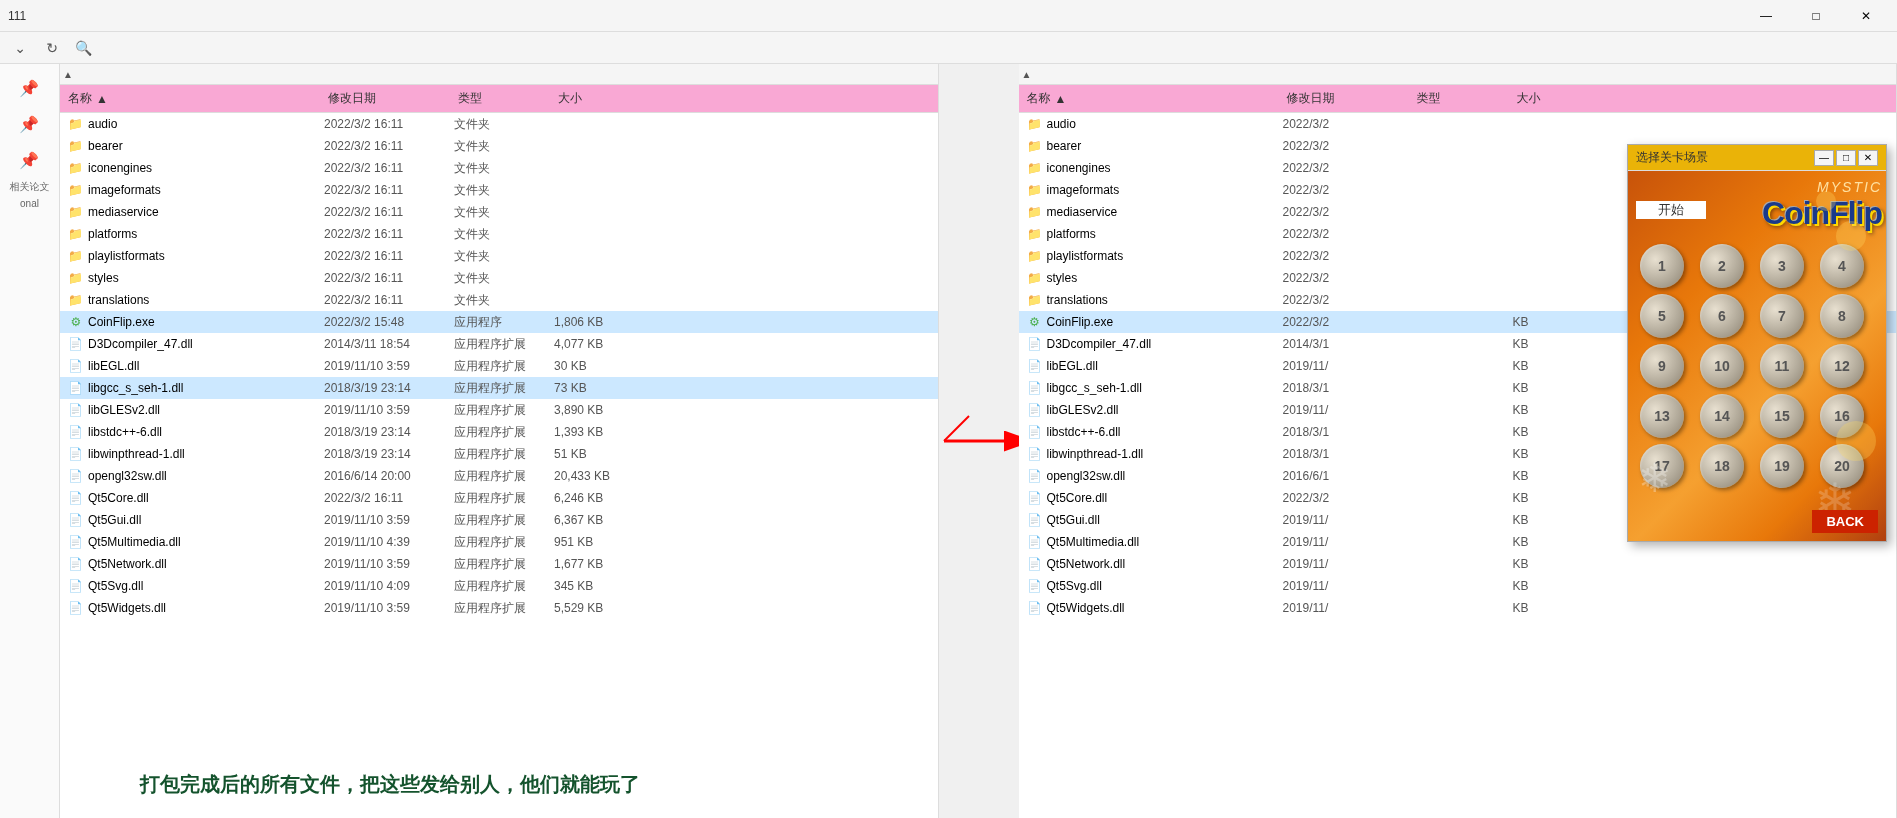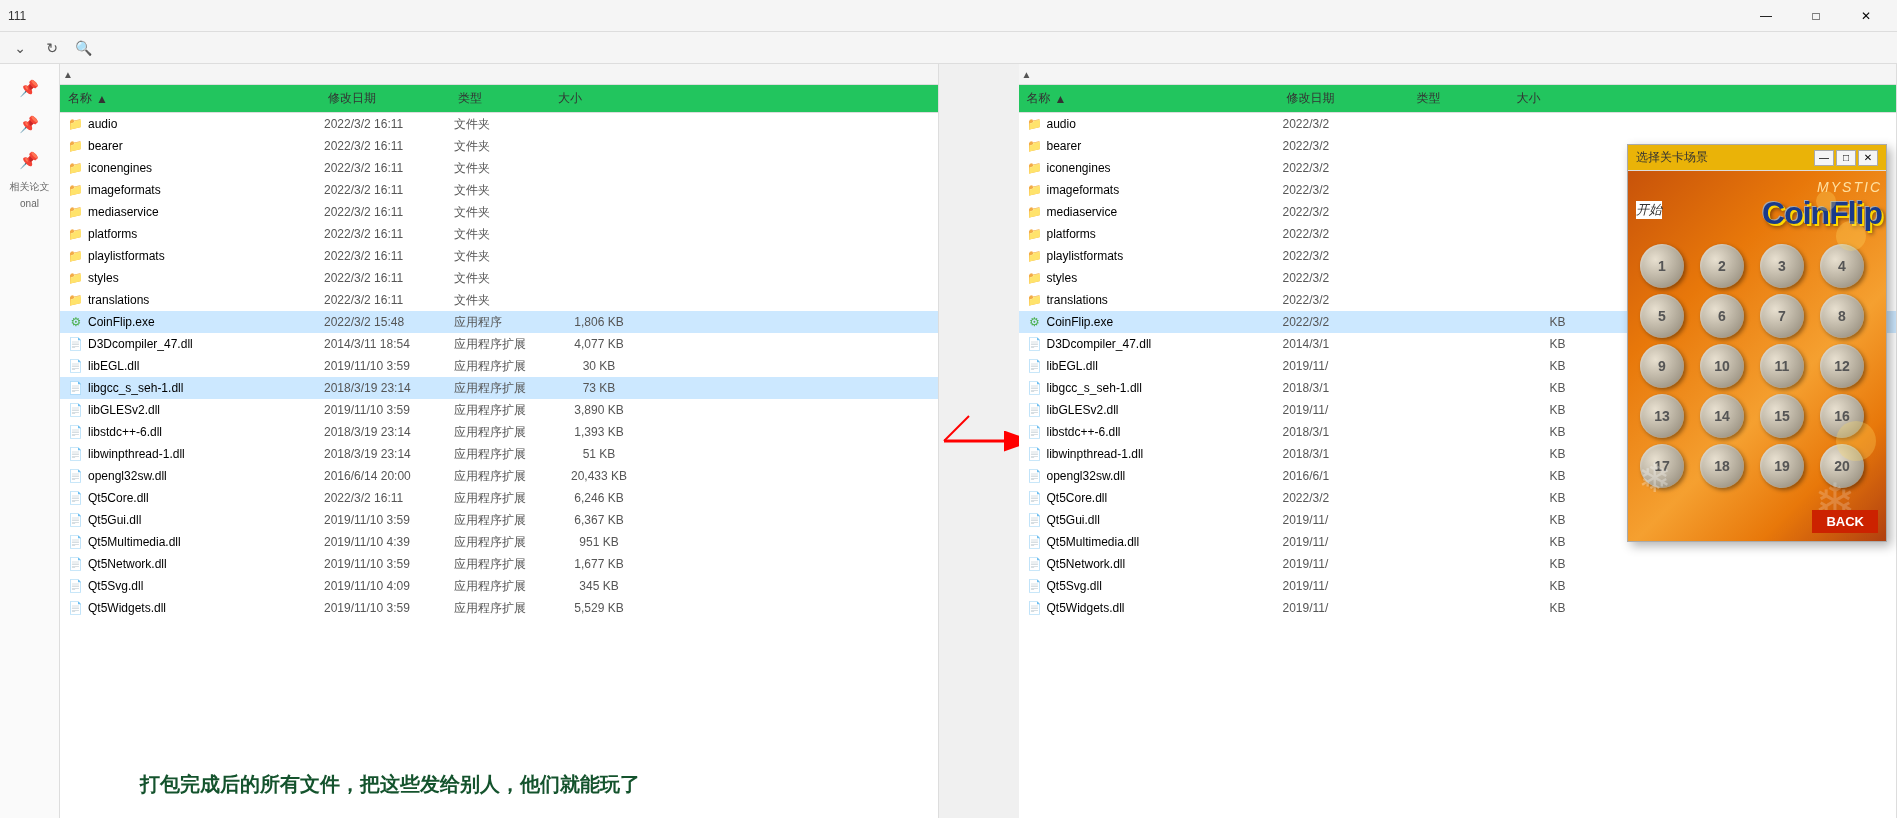--- a/index.html
+++ b/index.html
@@ -133,21 +133,21 @@
       display: flex;
       align-items: center;
       justify-content: center;
       cursor: pointer;
       font-size: 10px;
       color: #555;
     }
 
     .column-headers {
       display: flex;
-      background: #22c55e;
+      background: #f9a8d4;
       border-bottom: 1px solid #ddd;
       padding: 3px 0;
     }
     .col-header {
       font-size: 12px;
       color: #333;
       padding: 2px 8px;
       cursor: pointer;
       display: flex;
       align-items: center;
@@ -196,21 +196,21 @@
     }
     .file-type {
       width: 100px;
       font-size: 12px;
       color: #555;
     }
     .file-size {
       width: 90px;
       font-size: 12px;
       color: #555;
-      text-align: center;
+      text-align: left;
     }
 
     
     .arrow-area {
       width: 80px;
       display: flex;
       align-items: center;
       justify-content: center;
       position: relative;
     }
@@ -274,23 +274,22 @@
       min-height: 370px;
       overflow: hidden;
     }
     .dialog-start-label {
       position: absolute;
       top: 30px;
       left: 8px;
       font-size: 13px;
       color: #333;
       background: white;
-      padding: 0 0;
+      padding: 0 22px;
       z-index: 10;
-      font-style: italic;
     }
 
     
     .coinflip-bg {
       width: 100%;
       min-height: 370px;
       background: linear-gradient(135deg, #c8530a 0%, #e8780a 30%, #f5a030 60%, #e8780a 80%, #b04010 100%);
       position: relative;
       overflow: hidden;
     }

